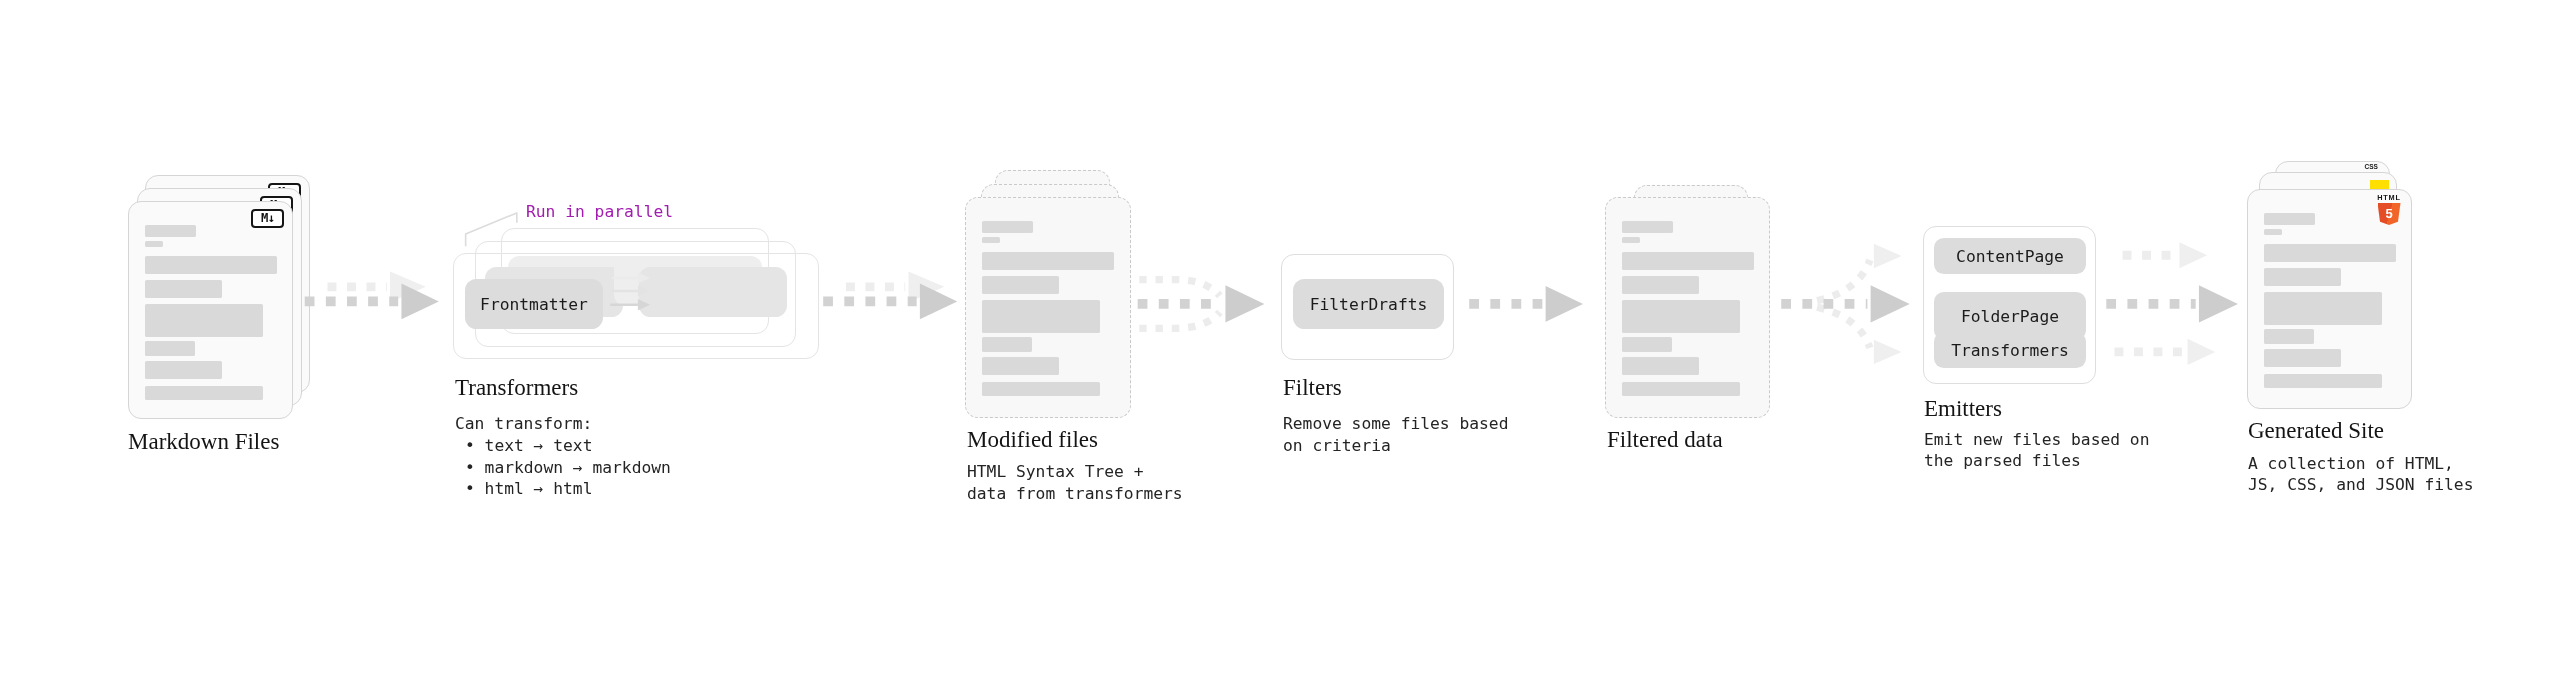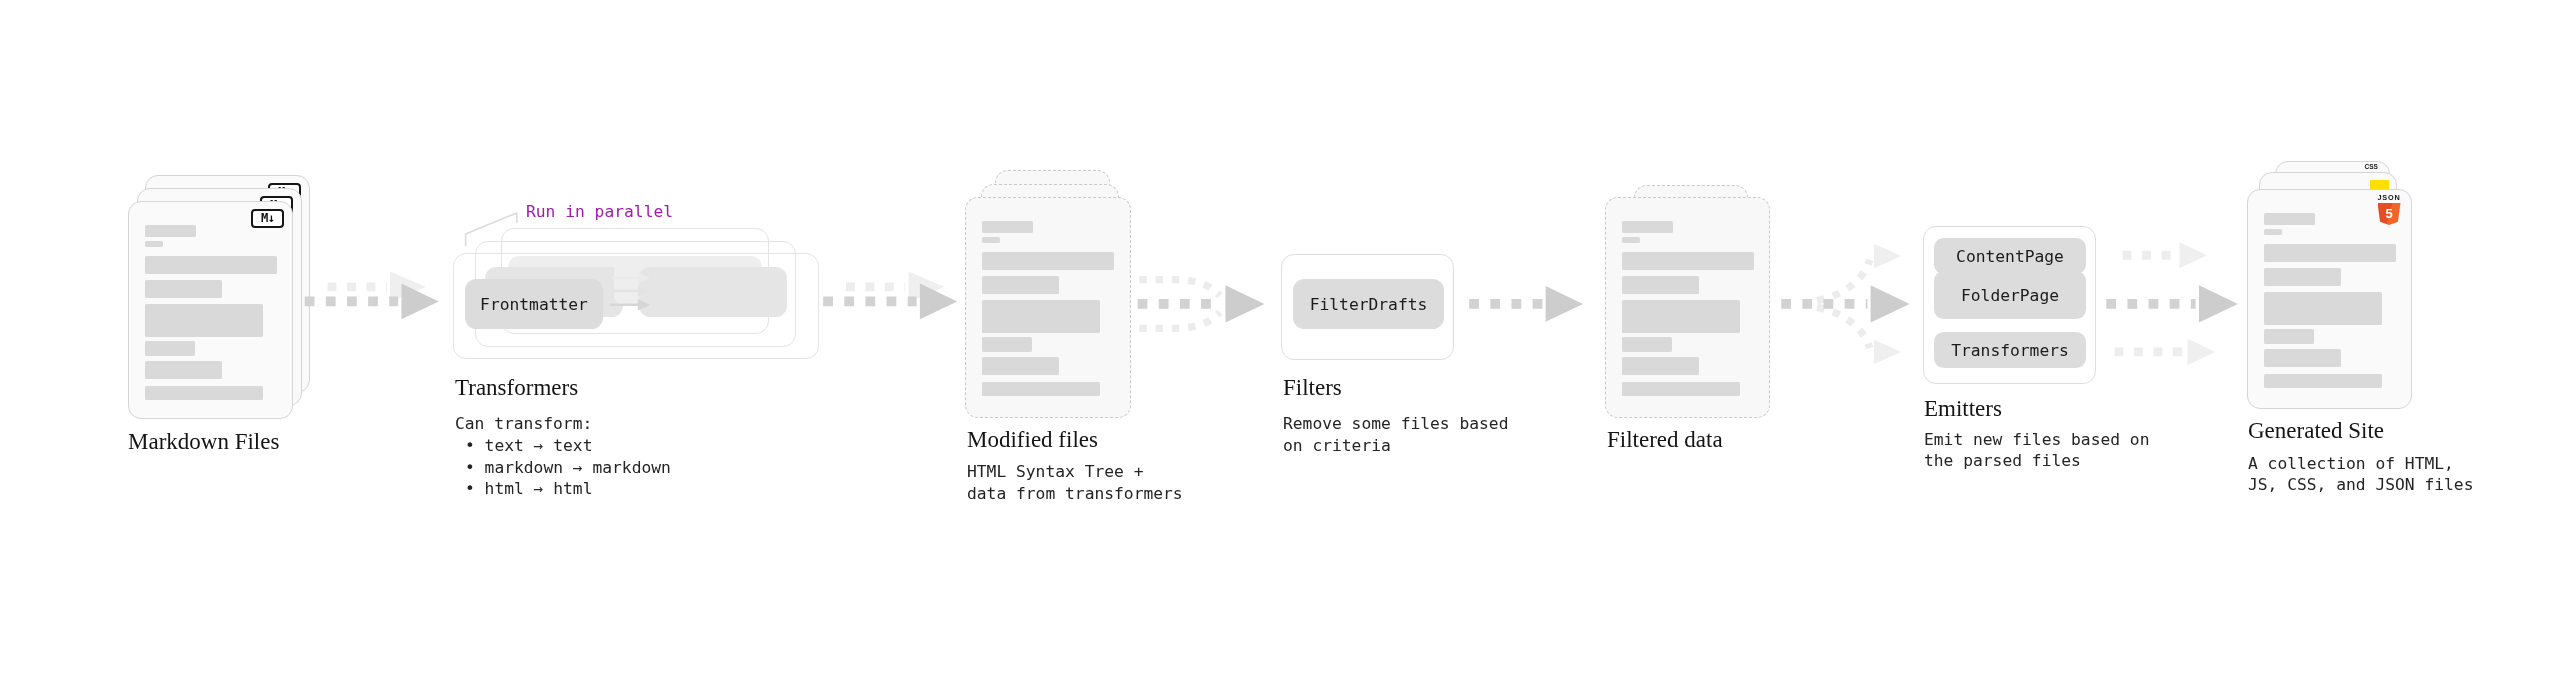--- a/index.html
+++ b/index.html
@@ -137,38 +137,38 @@
       <div class="bar" style="top: 78px; width: 77px; height: 18px;"></div>
       <div class="bar" style="top: 102px; width: 118px; height: 32.5px;"></div>
       <div class="bar" style="top: 139px; width: 50px; height: 14.6px;"></div>
       <div class="bar" style="top: 159px; width: 77px; height: 18px;"></div>
       <div class="bar" style="top: 184px; width: 118px; height: 14px;"></div>
     </div>
   <div class="stage-label" style="left:1607px;top:427px">Filtered data</div>
 
   <div class="shell filled" style="left:1923px;top:226px;width:173px;height:158px"></div>
   <div class="gray-box emit-box" style="left:1934px;top:238px;width:152px;height:36px">ContentPage</div>
-  <div class="gray-box emit-box" style="left:1934px;top:271px;width:152px;height:48px">FolderPage</div>
+  <div class="gray-box emit-box" style="left:1934px;top:292px;width:152px;height:48px">FolderPage</div>
   <div class="gray-box emit-box" style="left:1934px;top:332px;width:152px;height:36px">Transformers</div>
   <div class="stage-label" style="left:1924px;top:396px">Emitters</div>
   <div class="stage-desc" style="left:1924px;top:430px">Emit new files based on</div>
   <div class="stage-desc" style="left:1924px;top:451px">the parsed files</div>
 
   <div class="doc-card" style="left:2275px;top:161px;width:115px;height:219px">
     <div class="css-badge" style="top:2.4px;right:8.1px">
       <div class="css-caption">CSS</div>
       <div class="css-bar"></div>
     </div>
   </div>
   <div class="doc-card" style="left:2259px;top:172px;width:138px;height:219px">
     <div class="js-badge" style="top:7.3px;right:7.3px"></div>
   </div>
   <div class="doc-card" style="left:2247px;top:189px;width:165px;height:220px">
     <div class="html5-badge" style="top:4.1px;right:9.8px">
-      <div class="html5-caption">JSON</div>
+      <div class="html5-caption">HTML</div>
       <div class="html5-shield">
         <span class="html5-five">5</span>
       </div>
     </div>
   <div class="bar" style="top: 23px; width: 51px; height: 12.2px;"></div>
       <div class="bar" style="top: 39px; width: 18px; height: 5.7px;"></div>
       <div class="bar" style="top: 54px; width: 132px; height: 18px;"></div>
       <div class="bar" style="top: 78px; width: 77px; height: 18px;"></div>
       <div class="bar" style="top: 102px; width: 118px; height: 32.5px;"></div>
       <div class="bar" style="top: 139px; width: 50px; height: 14.6px;"></div>

